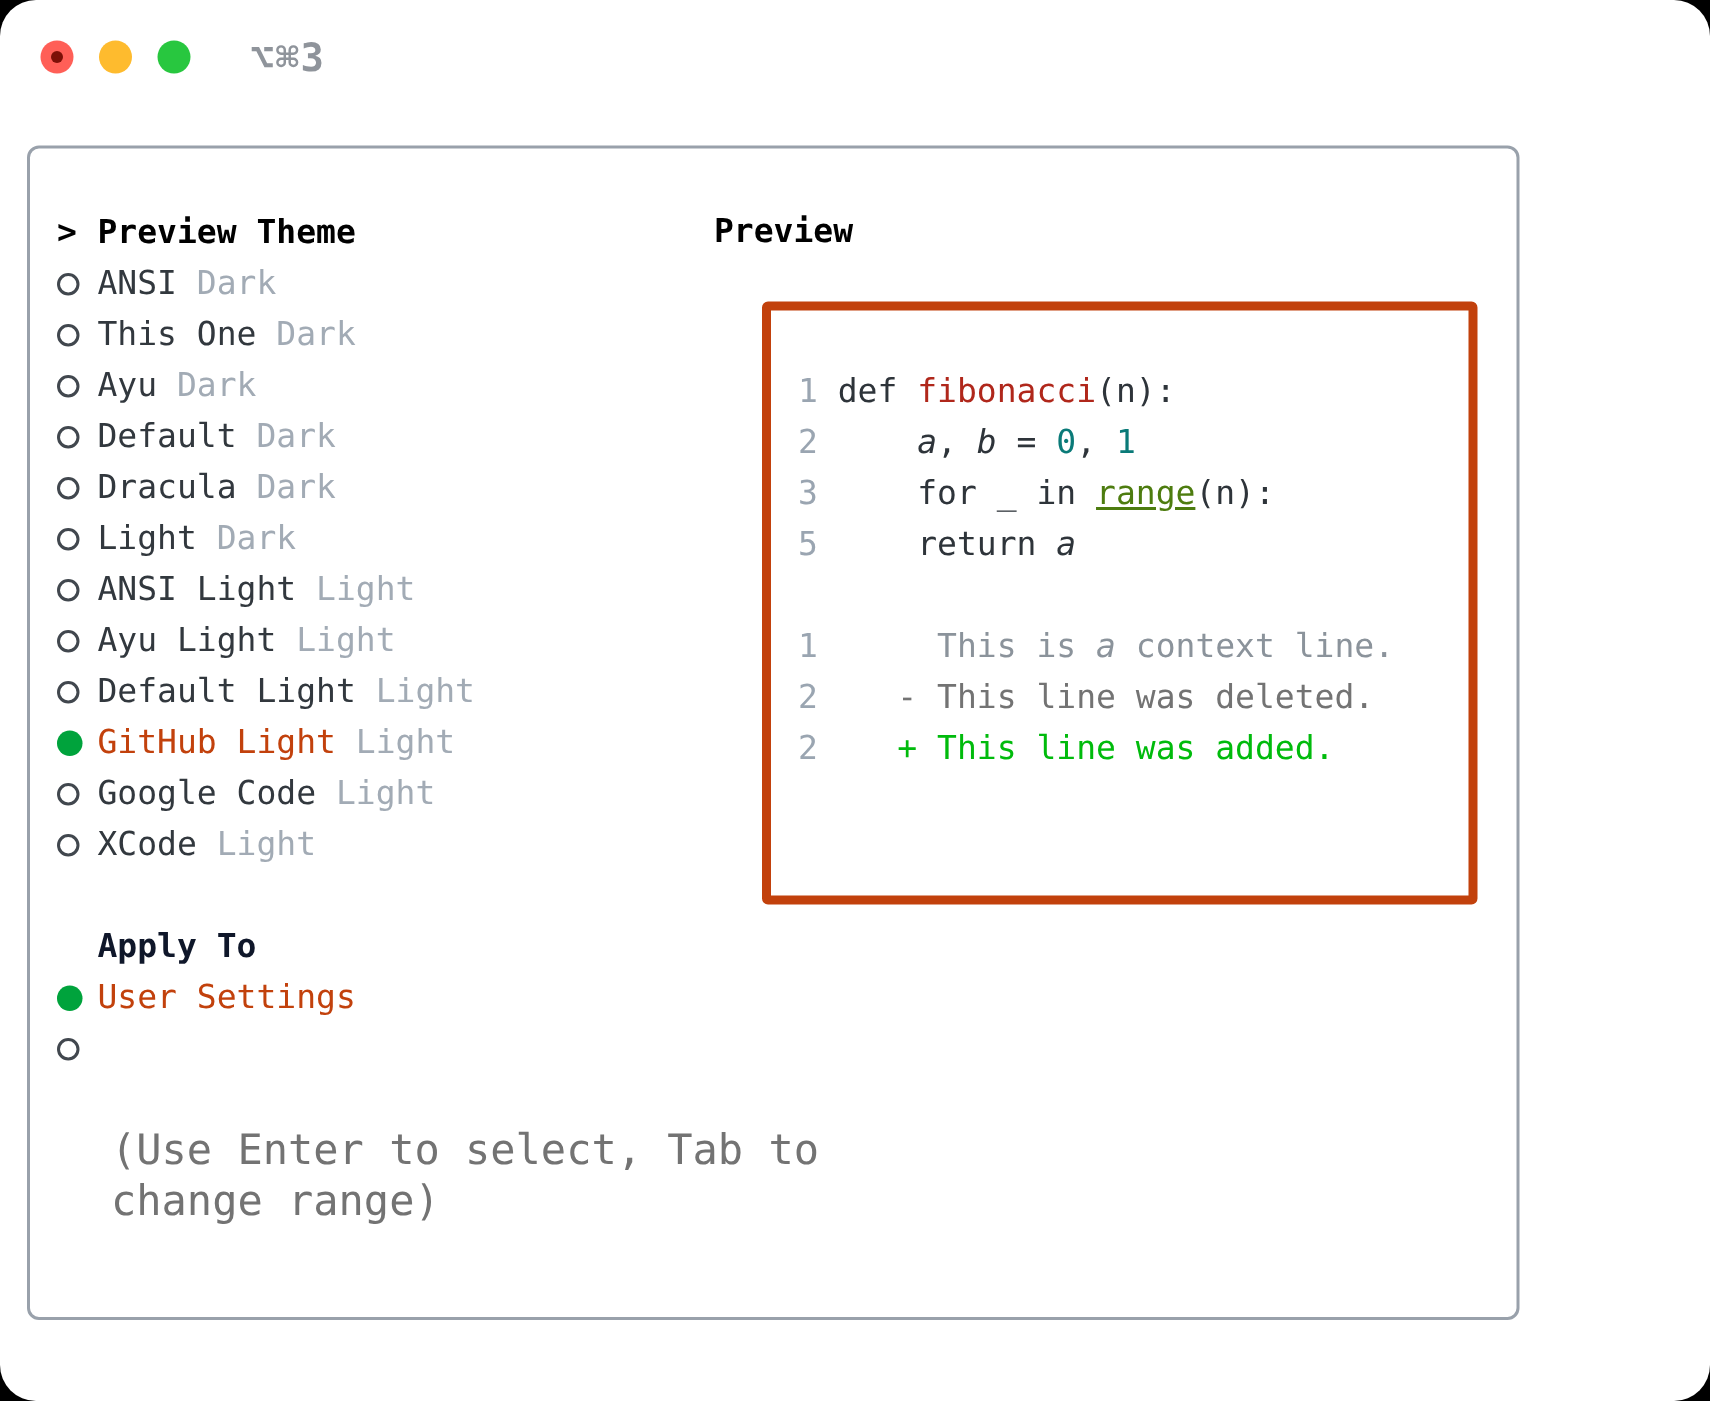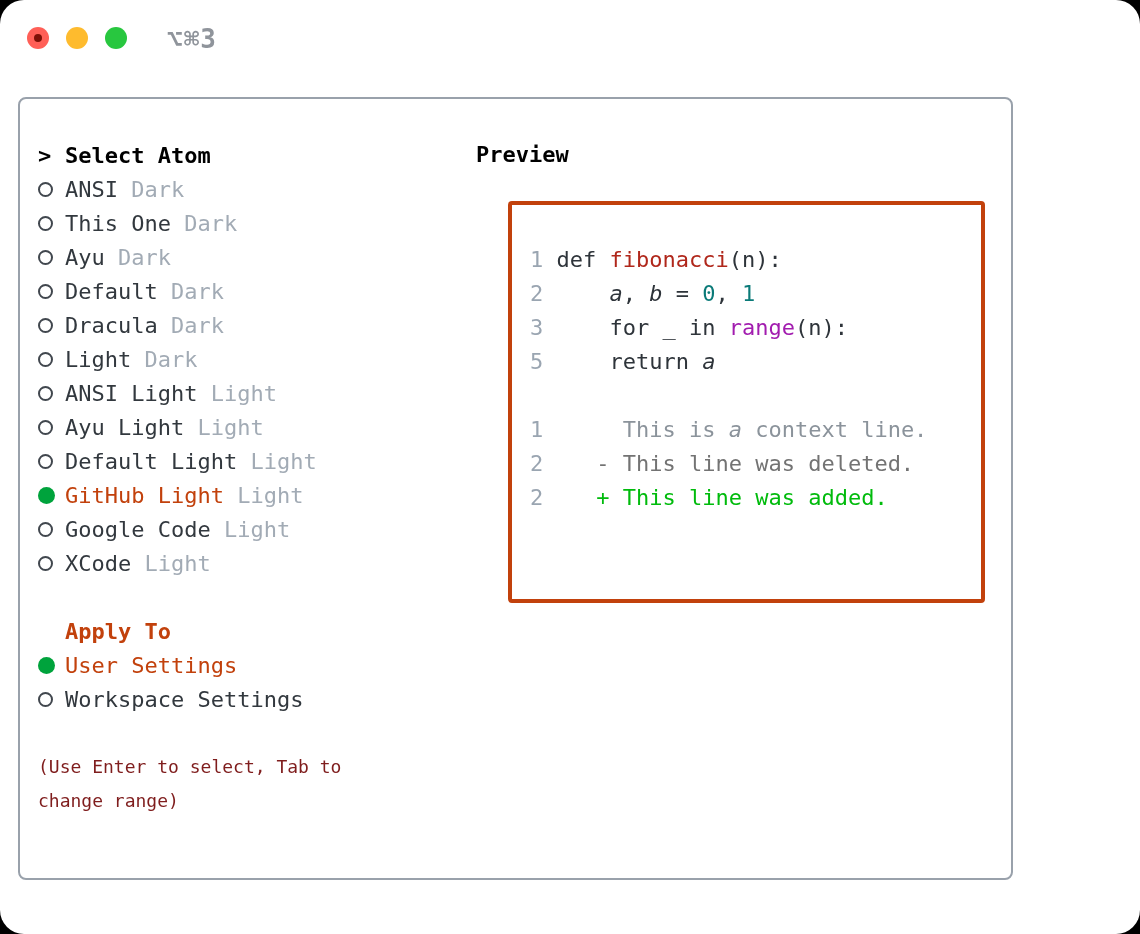--- a/index.html
+++ b/index.html
@@ -41,39 +41,39 @@
     width: 15px; height: 15px; border-radius: 50%;
     border: 2px solid #41474e; background: transparent;
   }
   .radio.on { width: 17px; height: 17px; border: none; background: #00a33c; }
 
   .left-col { position: absolute; left: 18px; top: 39px; }
   .hdr { font-weight: bold; color: #000; }
   .t-name { color: #32383e; }
   .t-name.sel { color: #c2410c; }
   .t-variant { color: #a2abb5; }
-  .apply-label { color: #c2410c; font-weight: bold; }
+  .apply-label { color: #0f172a; font-weight: bold; }
   .blank-row { height: 34px; }
-  .help { color: #7f1d1d; font-size: 18px; line-height: 34px; white-space: pre; }
+  .help { color: #737373; font-size: 28px; line-height: 34px; white-space: pre; margin-left: 36px; }
 
   
   .preview-title { position: absolute; left: 456px; top: 39px; height: 34px;
     line-height: 34px; font-size: 22px; font-weight: bold; color: #000; }
   .preview-box {
     position: absolute; left: 488px; top: 102px; width: 477px; height: 402px;
-    border: 4px solid #c2410c; border-radius: 4px; background: #fff;
+    border: 6px solid #c2410c; border-radius: 4px; background: #fff;
     padding: 38px 0 0 18px; overflow: hidden;
   }
   .code-line { height: 34px; line-height: 34px; font-size: 22px; white-space: pre; }
   .ln { color: #9aa5b1; }
 
   .tk-fg   { color: #2e343a; }
   .tk-fn   { color: #b0271b; }
   .tk-num  { color: #0a7a78; }
-  .tk-call { color: #a21caf; }
+  .tk-call { color: #4d7c0f; text-decoration: underline; }
   .tk-var  { color: #2e343a; font-style: italic; }
   .tk-ctx  { color: #8b939b; }
   .tk-ctxv { color: #8b939b; font-style: italic; }
   .tk-del  { color: #737373; }
   .tk-add  { color: #00bb0c; }
 </style>
 </head>
 <body>
 
 <div class="window">
@@ -82,21 +82,21 @@
     <div class="traffic red"></div>
     <div class="traffic yellow"></div>
     <div class="traffic green"></div>
     <div class="win-title">⌥⌘3</div>
   </div>
 
   <div class="panel">
 
     <div class="left-col">
       <div class="row">
-        <span class="marker"><span class="prompt">&gt;</span></span><span class="hdr">Select Atom</span>
+        <span class="marker"><span class="prompt">&gt;</span></span><span class="hdr">Preview Theme</span>
       </div>
       <div id="theme-list">
           <div class="row"><span class="marker"><span class="radio"></span></span><span class="t-name">ANSI</span><span class="t-variant"> Dark</span></div>
           <div class="row"><span class="marker"><span class="radio"></span></span><span class="t-name">This One</span><span class="t-variant"> Dark</span></div>
           <div class="row"><span class="marker"><span class="radio"></span></span><span class="t-name">Ayu</span><span class="t-variant"> Dark</span></div>
           <div class="row"><span class="marker"><span class="radio"></span></span><span class="t-name">Default</span><span class="t-variant"> Dark</span></div>
           <div class="row"><span class="marker"><span class="radio"></span></span><span class="t-name">Dracula</span><span class="t-variant"> Dark</span></div>
           <div class="row"><span class="marker"><span class="radio"></span></span><span class="t-name">Light</span><span class="t-variant"> Dark</span></div>
           <div class="row"><span class="marker"><span class="radio"></span></span><span class="t-name">ANSI Light</span><span class="t-variant"> Light</span></div>
           <div class="row"><span class="marker"><span class="radio"></span></span><span class="t-name">Ayu Light</span><span class="t-variant"> Light</span></div>
@@ -104,21 +104,21 @@
           <div class="row"><span class="marker"><span class="radio on"></span></span><span class="t-name sel">GitHub Light</span><span class="t-variant"> Light</span></div>
           <div class="row"><span class="marker"><span class="radio"></span></span><span class="t-name">Google Code</span><span class="t-variant"> Light</span></div>
           <div class="row"><span class="marker"><span class="radio"></span></span><span class="t-name">XCode</span><span class="t-variant"> Light</span></div>
         </div>
       <div class="blank-row"></div>
       <div class="row">
         <span class="marker"></span><span class="apply-label">Apply To</span>
       </div>
       <div id="apply-list">
           <div class="row"><span class="marker"><span class="radio on"></span></span><span class="t-name sel">User Settings</span></div>
-          <div class="row"><span class="marker"><span class="radio"></span></span><span class="t-name">Workspace Settings</span></div>
+          <div class="row"><span class="marker"><span class="radio"></span></span></div>
         </div>
       <div class="blank-row"></div>
       <div class="help">(Use Enter to select, Tab to</div>
       <div class="help">change range)</div>
     </div>
 
     <div class="preview-title">Preview</div>
 
     <div class="preview-box" id="preview-box">
         <div class="code-line"><span class="ln">1 </span><span class="tk-fg">def </span><span class="tk-fn">fibonacci</span><span class="tk-fg">(n):</span></div>

